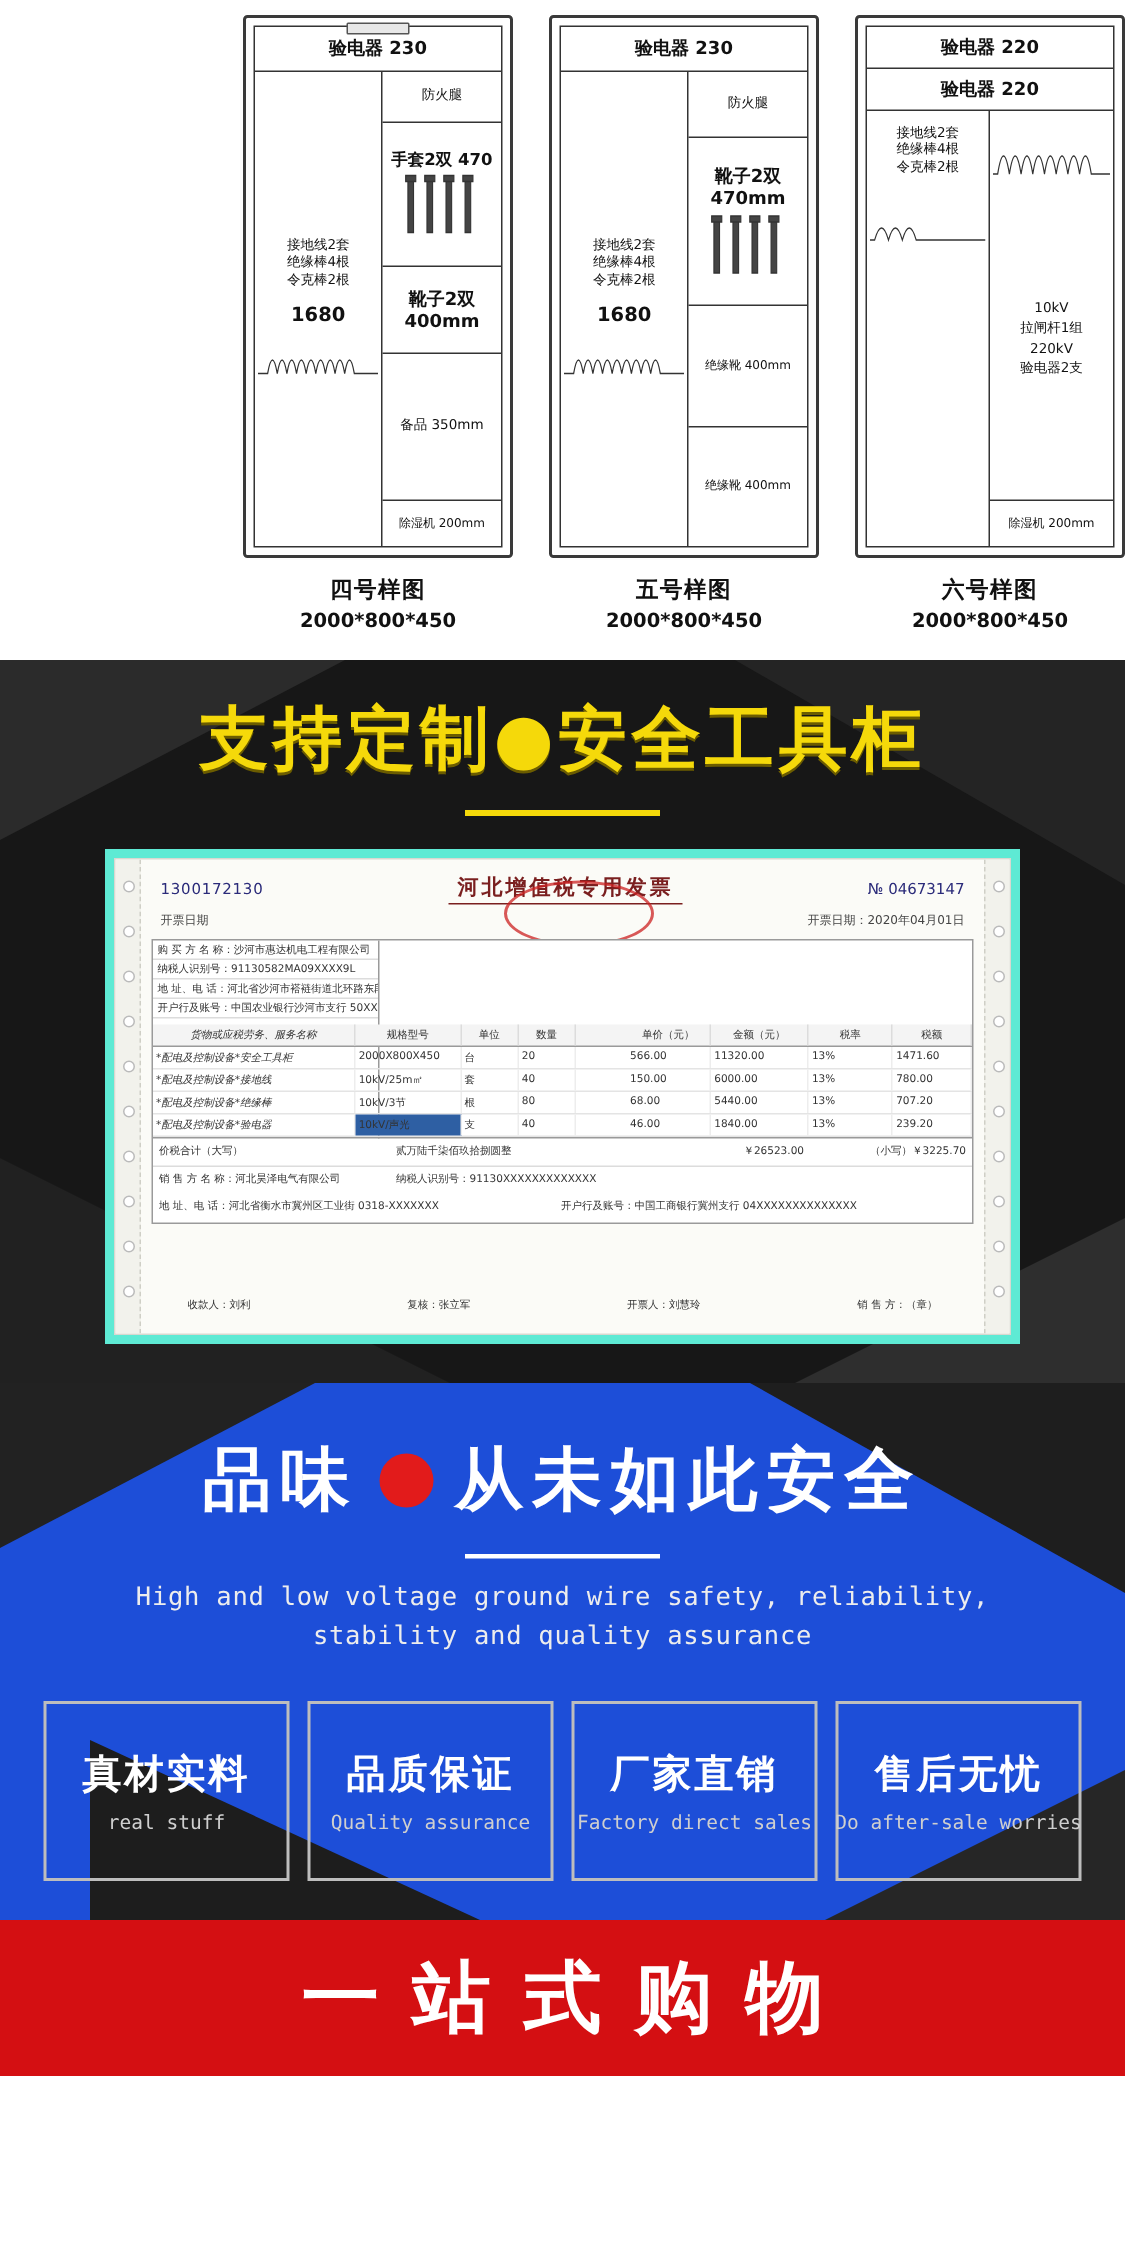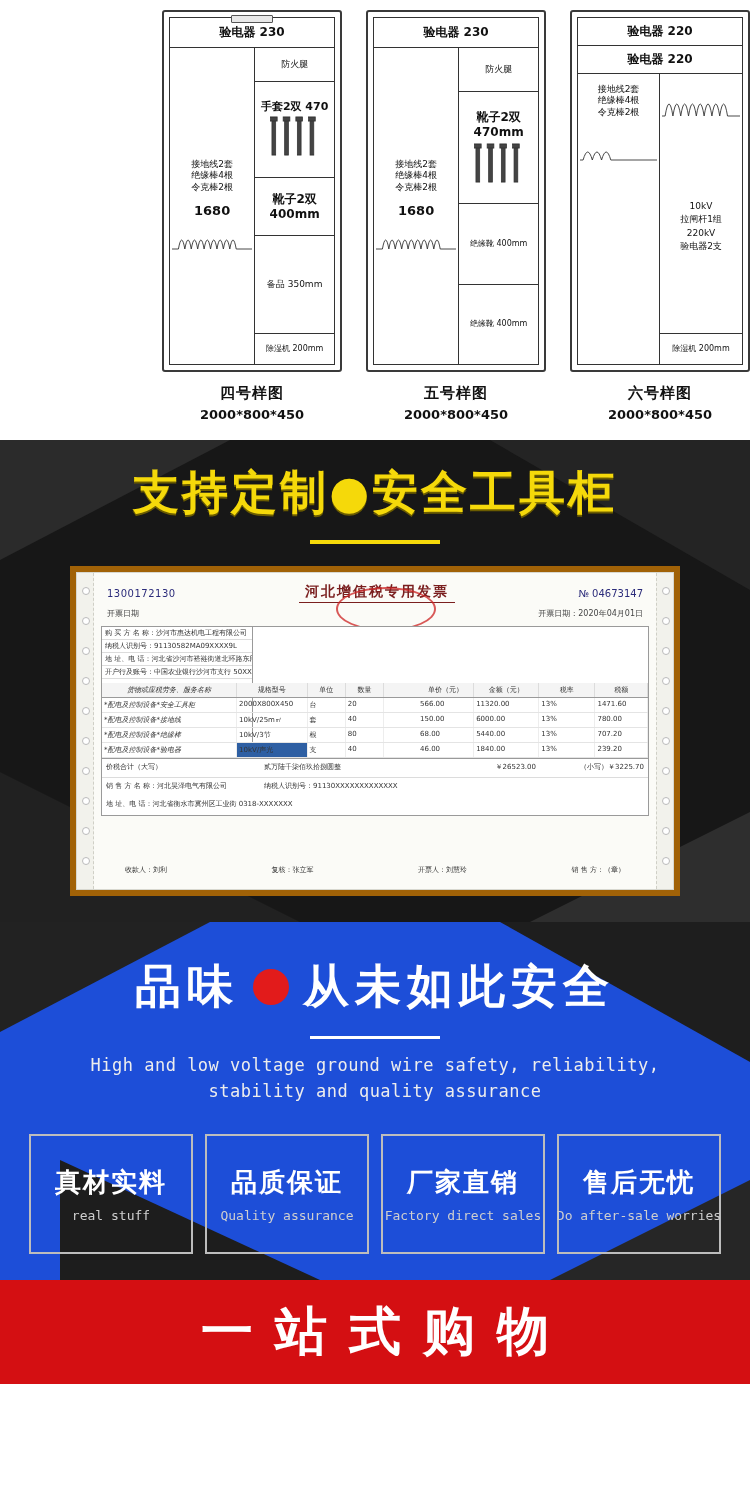--- a/index.html
+++ b/index.html
@@ -123,21 +123,21 @@
   .banner-rule{
     position:relative;
     width:130px;height:4px;
     background:#f5d90a;
     margin:16px auto 22px auto;
   }
   .invoice-wrap{
     position:relative;
     width:610px;
     margin:0 auto;
-    background:#a16207;
+    background:#5eead4;
     padding:6px;
     box-sizing:border-box;
   }
   .invoice{
     position:relative;
     width:100%;
     height:318px;
     background:#fbfbf7;
     border:1px solid #d8d8d0;
     box-sizing:border-box;
@@ -506,20 +506,21 @@
                 <span style="flex:1;">贰万陆千柒佰玖拾捌圆整</span>
                 <span style="width:90px;text-align:right;">￥26523.00</span>
                 <span style="width:100px;text-align:right;">（小写）￥3225.70</span>
               </div>
               <div class="tline" style="border-bottom:none;">
                 <span style="width:150px;">销  售  方  名  称：河北昊泽电气有限公司</span>
                 <span style="flex:1;">纳税人识别号：91130XXXXXXXXXXXXX</span>
               </div>
               <div class="tline" style="border-bottom:none;">
                 <span style="width:260px;">地  址、电  话：河北省衡水市冀州区工业街 0318-XXXXXXX</span>
+                <span style="flex:1;">开户行及账号：中国工商银行冀州支行 04XXXXXXXXXXXXXX</span>
               </div>
             </div>
           </div>
 
           <div class="inv-bottom">
             <span>收款人：刘利</span>
             <span>复核：张立军</span>
             <span>开票人：刘慧玲</span>
             <span>销  售  方：（章）</span>
           </div>

